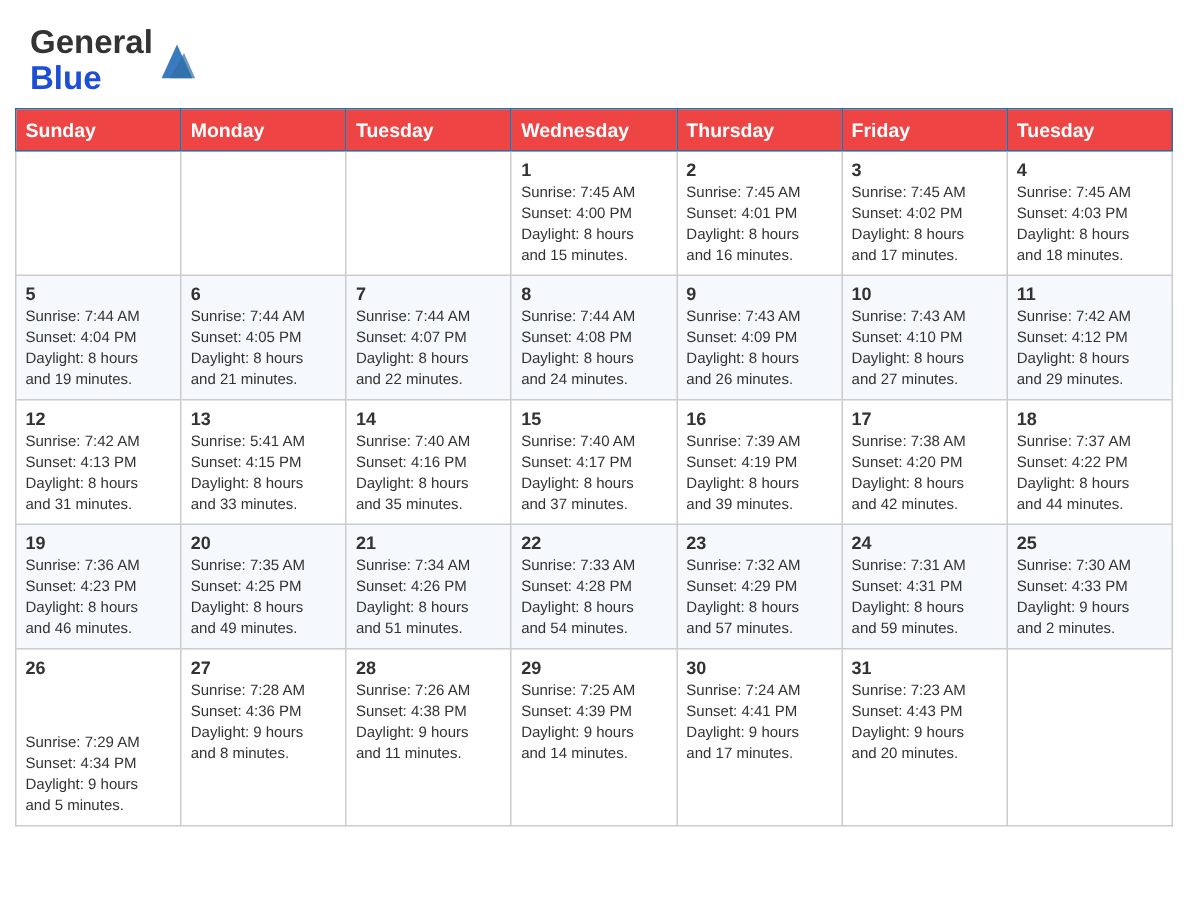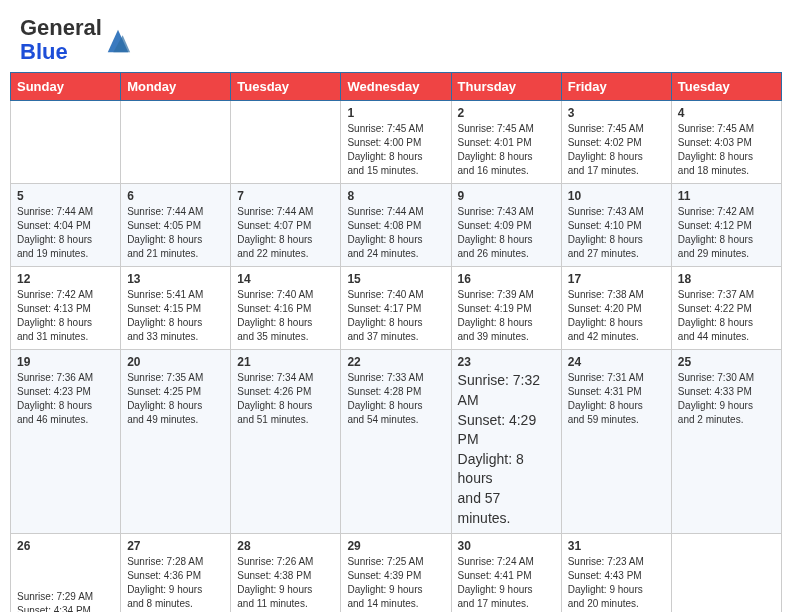--- a/index.html
+++ b/index.html
@@ -275,21 +275,21 @@
           </td>
           <td>
             <span class="day-number">22</span>
             <div style="white-space: pre-line; font-size: 10px; line-height: 1.4;">Sunrise: 7:33 AM
 Sunset: 4:28 PM
 Daylight: 8 hours
 and 54 minutes.</div>
           </td>
           <td>
             <span class="day-number">23</span>
-            <div style="white-space: pre-line; font-size: 14px; line-height: 1.4;">Sunrise: 7:32 AM
+            <div style="white-space: pre-line; font-size: 10px; line-height: 1.4;">Sunrise: 7:32 AM
 Sunset: 4:29 PM
 Daylight: 8 hours
 and 57 minutes.</div>
           </td>
           <td>
             <span class="day-number">24</span>
             <div style="white-space: pre-line; font-size: 10px; line-height: 1.4;">Sunrise: 7:31 AM
 Sunset: 4:31 PM
 Daylight: 8 hours
 and 59 minutes.</div>

